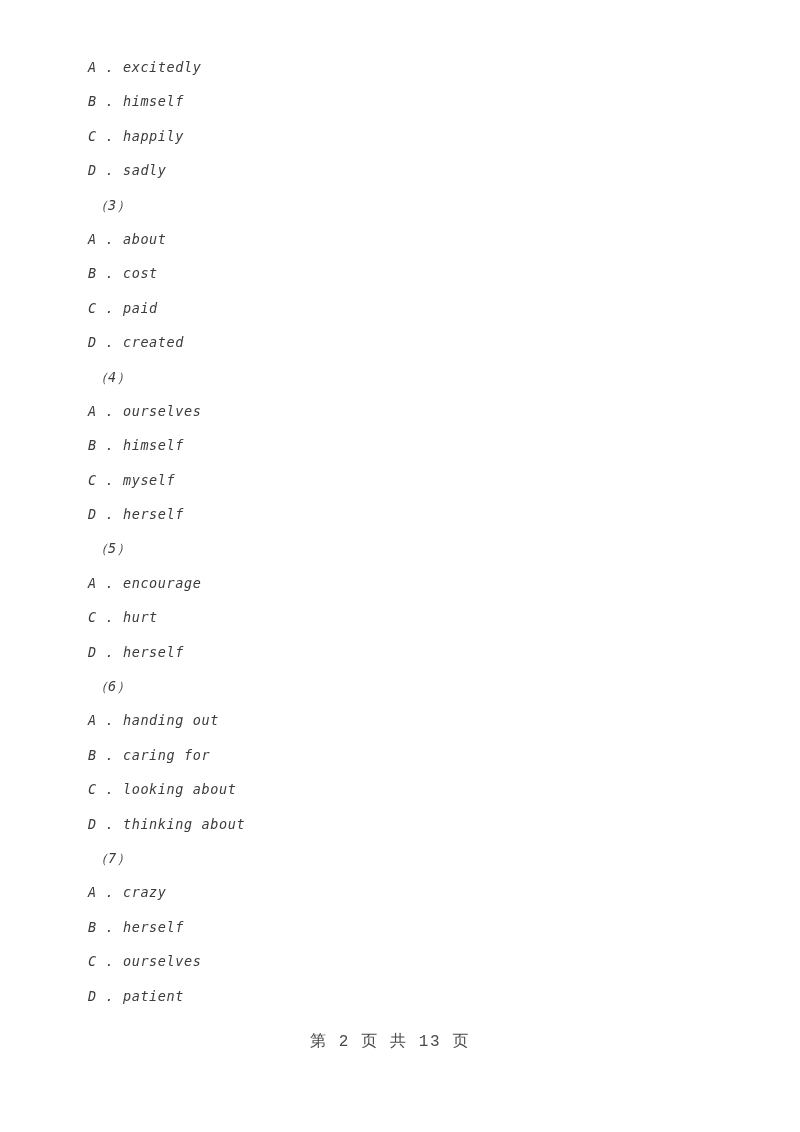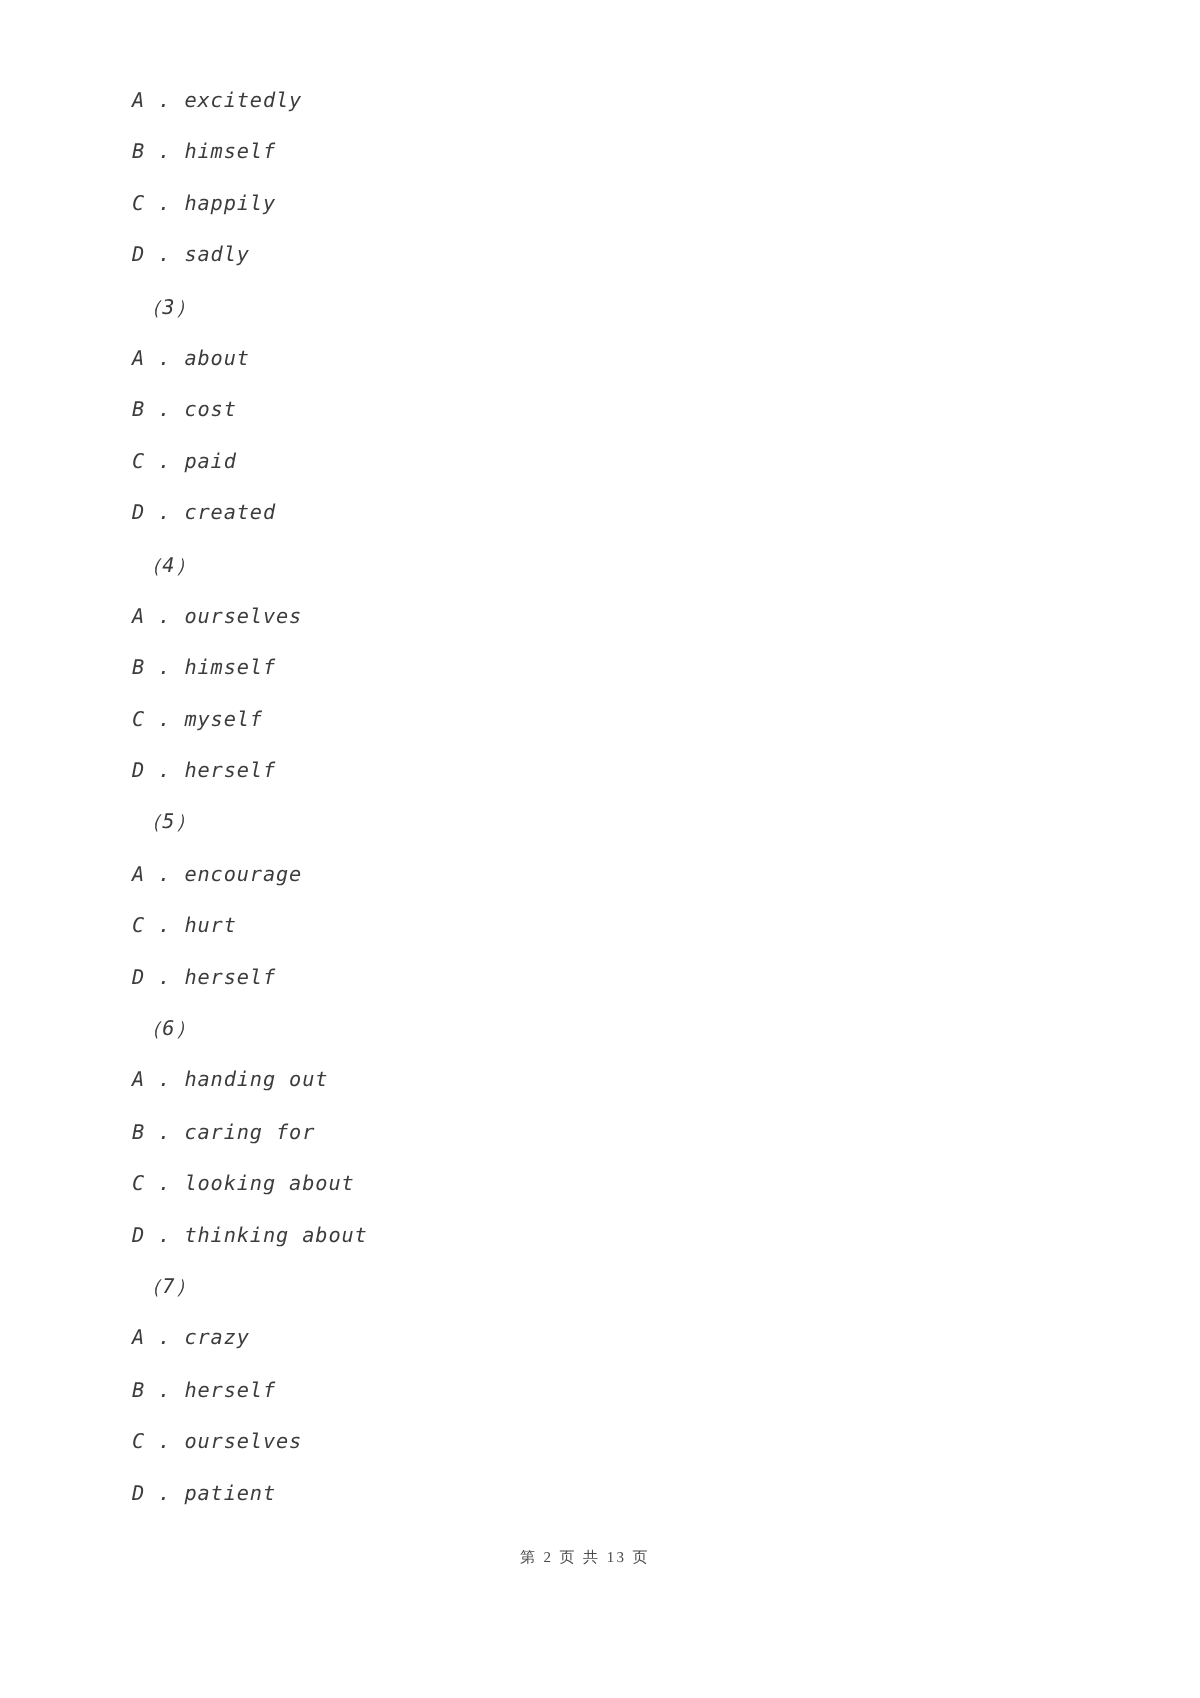--- a/index.html
+++ b/index.html
@@ -65,24 +65,24 @@
     padding-left: 6px;
     white-space: pre;
   }
 
   .footer {
     position: absolute;
     left: 0;
     top: 1031px;
     width: 780px;
     text-align: center;
-    font-size: 10px;
+    font-size: 16px;
     color: #4a4a4a;
     letter-spacing: 1.6px;
-    font-family: Liberation Serif, serif;
+    font-family: Liberation Mono, monospace;
   }
 </style>
 </head>
 <body>
 
 <div class="page">
 
   <div class="content">
 
   <div class="option-line"><span class="opt-letter">A</span><span class="opt-sep"> . </span><span class="opt-text">excitedly</span></div>

